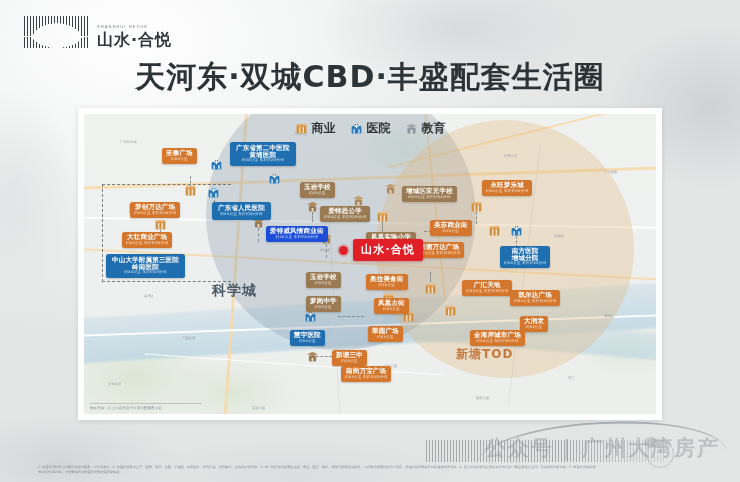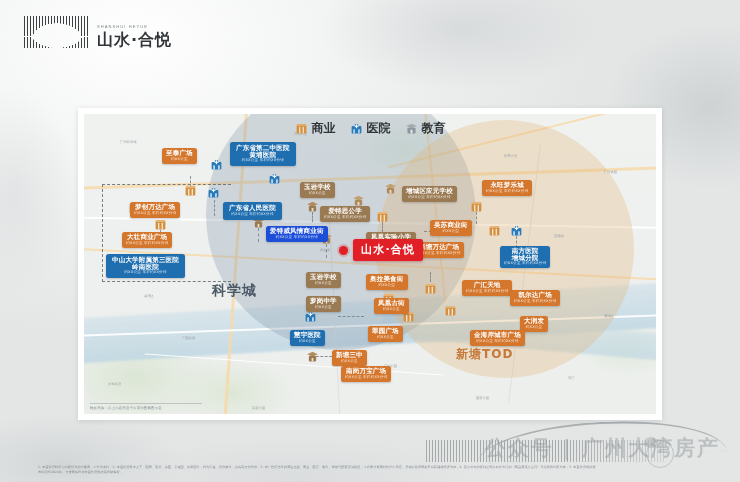--- a/index.html
+++ b/index.html
@@ -171,20 +171,21 @@
     <div class="barcode">
       <div class="row r1"></div>
         <div class="row r2"></div>
     </div>
     <div class="logo-txt">
       <span class="logo-en">SHANSHUI  HEYUE</span>
       <span class="logo-cn">山水·合悦</span>
     </div>
   </div>
 
+  <div id="headline">天河东·双城CBD·丰盛配套生活圈</div>
 
   <div id="legend">
     <span class="lg">
       <svg class="gi" viewBox="0 0 16 16">
         <rect x="2" y="4" width="12" height="10" rx="1" fill="#d4903f"></rect>
         <rect x="2" y="2.5" width="12" height="2.4" rx="1" fill="#e2ab66"></rect>
         <rect x="5" y="6" width="1.6" height="8" fill="#f2e0c6"></rect>
         <rect x="9.4" y="6" width="1.6" height="8" fill="#f2e0c6"></rect>
       </svg>
       <span>商业</span>
@@ -464,21 +465,21 @@
       </div>
 
       <div class="poi" style="left:146px;top:28px;border-radius:7px;">
         <div class="chip hos wide">
           <span class="t">广东省第二中医院</span>
           <span class="t">黄埔医院</span>
           <span class="s">约XX公里 车程约XX分钟</span>
         </div>
       </div>
 
-      <div class="poi" style="left:139px;top:88px;">
+      <div class="poi" style="left:128px;top:88px;">
         <div class="chip hos wide">
           <span class="t">广东省人民医院</span>
           <span class="s">约XX公里 车程约XX分钟</span>
         </div>
       </div>
 
       <div class="poi" style="left:22px;top:140px;">
         <div class="chip hos wide">
           <span class="t">中山大学附属第三医院</span>
           <span class="t">岭南医院</span>

